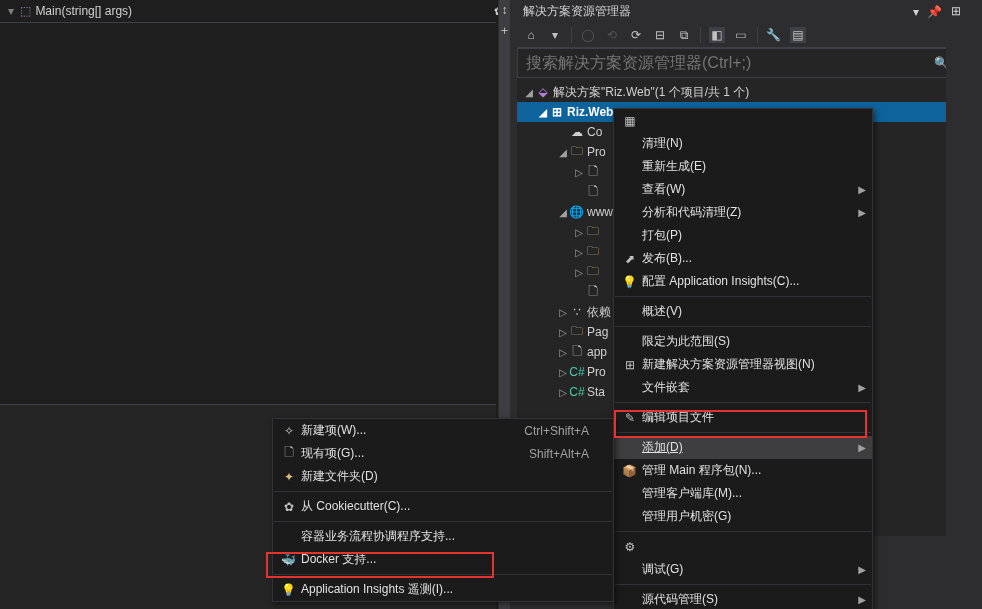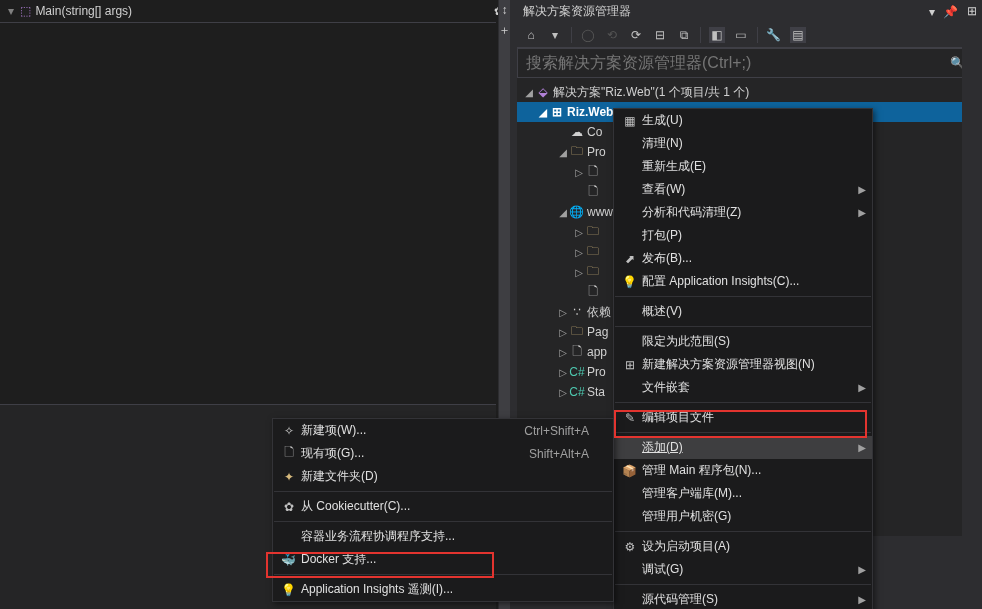--- a/index.html
+++ b/index.html
@@ -7,21 +7,21 @@
 .left-pane { position: absolute; left: 0; top: 0; width: 510px; height: 609px; background: #1e1e1e; }
 .editor-tab { display: flex; align-items: center; padding: 4px 8px; background: #1e1e1e; color: #d0d0d0; position: relative; }
 .editor-tab .arrow { margin-right: 6px; color: #808080; }
 .editor-tab .cube { color: #b180d7; margin-right: 4px; }
 .editor-tab .gear-top { position: absolute; right: 6px; top: 4px; color: #d0d0d0; }
 .editor-body { position: absolute; top: 22px; left: 0; right: 14px; bottom: 210px; background: #1e1e1e; border-top: 1px solid #3f3f46; }
 .splitter-v { position: absolute; right: 0; top: 0; width: 12px; bottom: 0; background: #3e3e42; border-left:1px solid #2d2d30;}
 .splitter-icons { display:flex; flex-direction:column; align-items:center; color:#d0d0d0; gap:4px; padding-top:4px;}
 .splitter-icons span { font-size:12px; line-height:1;}
 .bottom-output { position: absolute; left: 0; right: 14px; bottom: 0; height: 205px; background: #252526; border-top: 1px solid #3f3f46; }
-.right-pane { position: absolute; left: 517px; top: 0; right: 0; height: 536px; background: #252526; }
+.right-pane { position: absolute; left: 517px; top: 0; right: 16px; height: 536px; background: #252526; }
 .panel-title { background: #2d2d30; color: #d0d0d0; display: flex; align-items: center; padding: 3px 6px; justify-content: space-between; }
 .panel-title-controls { display:flex; gap:8px; align-items:center; color:#d0d0d0;}
 .panel-title-controls span { cursor:default;}
 .toolbar { display: flex; align-items: center; gap: 8px; padding: 4px 6px; background: #2d2d30; border-bottom: 1px solid #3f3f46; }
 .toolbar .ico { width: 16px; height: 16px; display: flex; align-items: center; justify-content: center; color: #c0c0c0; font-size: 12px; }
 .toolbar .sep { width:1px; height:16px; background:#3f3f46; }
 .toolbar .toggle { background:#3f3f46; padding:1px 2px; }
 .searchbox { display: flex; align-items: center; padding: 2px 6px; background: #252526; border: 1px solid #3f3f46; margin: 0; }
 .searchbox input { flex: 1; background: transparent; border: none; color: #a0a0a0; outline: none; font-size: 16px; padding: 3px 2px; }
 .searchbox .mag { color: #a0a0a0; }
@@ -169,21 +169,20 @@
       </div>
   </div>
   <div class="sidebar-right">
     <span>⊞</span>
   </div>
 </div>
 
 <div class="ctx-menu" style="left:613px; top:108px; width:260px;">
   <div class="ctx-item">
       <span class="ico">▦</span>
-      <span class="lab">生成(U)</span>
     </div>
   <div class="ctx-item">
       <span class="ico"></span>
       <span class="lab">清理(N)</span>
     </div>
   <div class="ctx-item">
       <span class="ico"></span>
       <span class="lab">重新生成(E)</span>
     </div>
   <div class="ctx-item">
@@ -246,21 +245,20 @@
       <span class="ico"></span>
       <span class="lab">管理客户端库(M)...</span>
     </div>
   <div class="ctx-item">
       <span class="ico"></span>
       <span class="lab">管理用户机密(G)</span>
     </div>
   <div class="ctx-sep"></div>
   <div class="ctx-item">
       <span class="ico">⚙</span>
-      <span class="lab">设为启动项目(A)</span>
     </div>
   <div class="ctx-item">
       <span class="ico"></span>
       <span class="lab">调试(G)</span>
       <span class="arrow-r">▶</span>
     </div>
   <div class="ctx-sep"></div>
   <div class="ctx-item">
       <span class="ico"></span>
       <span class="lab">源代码管理(S)</span>

